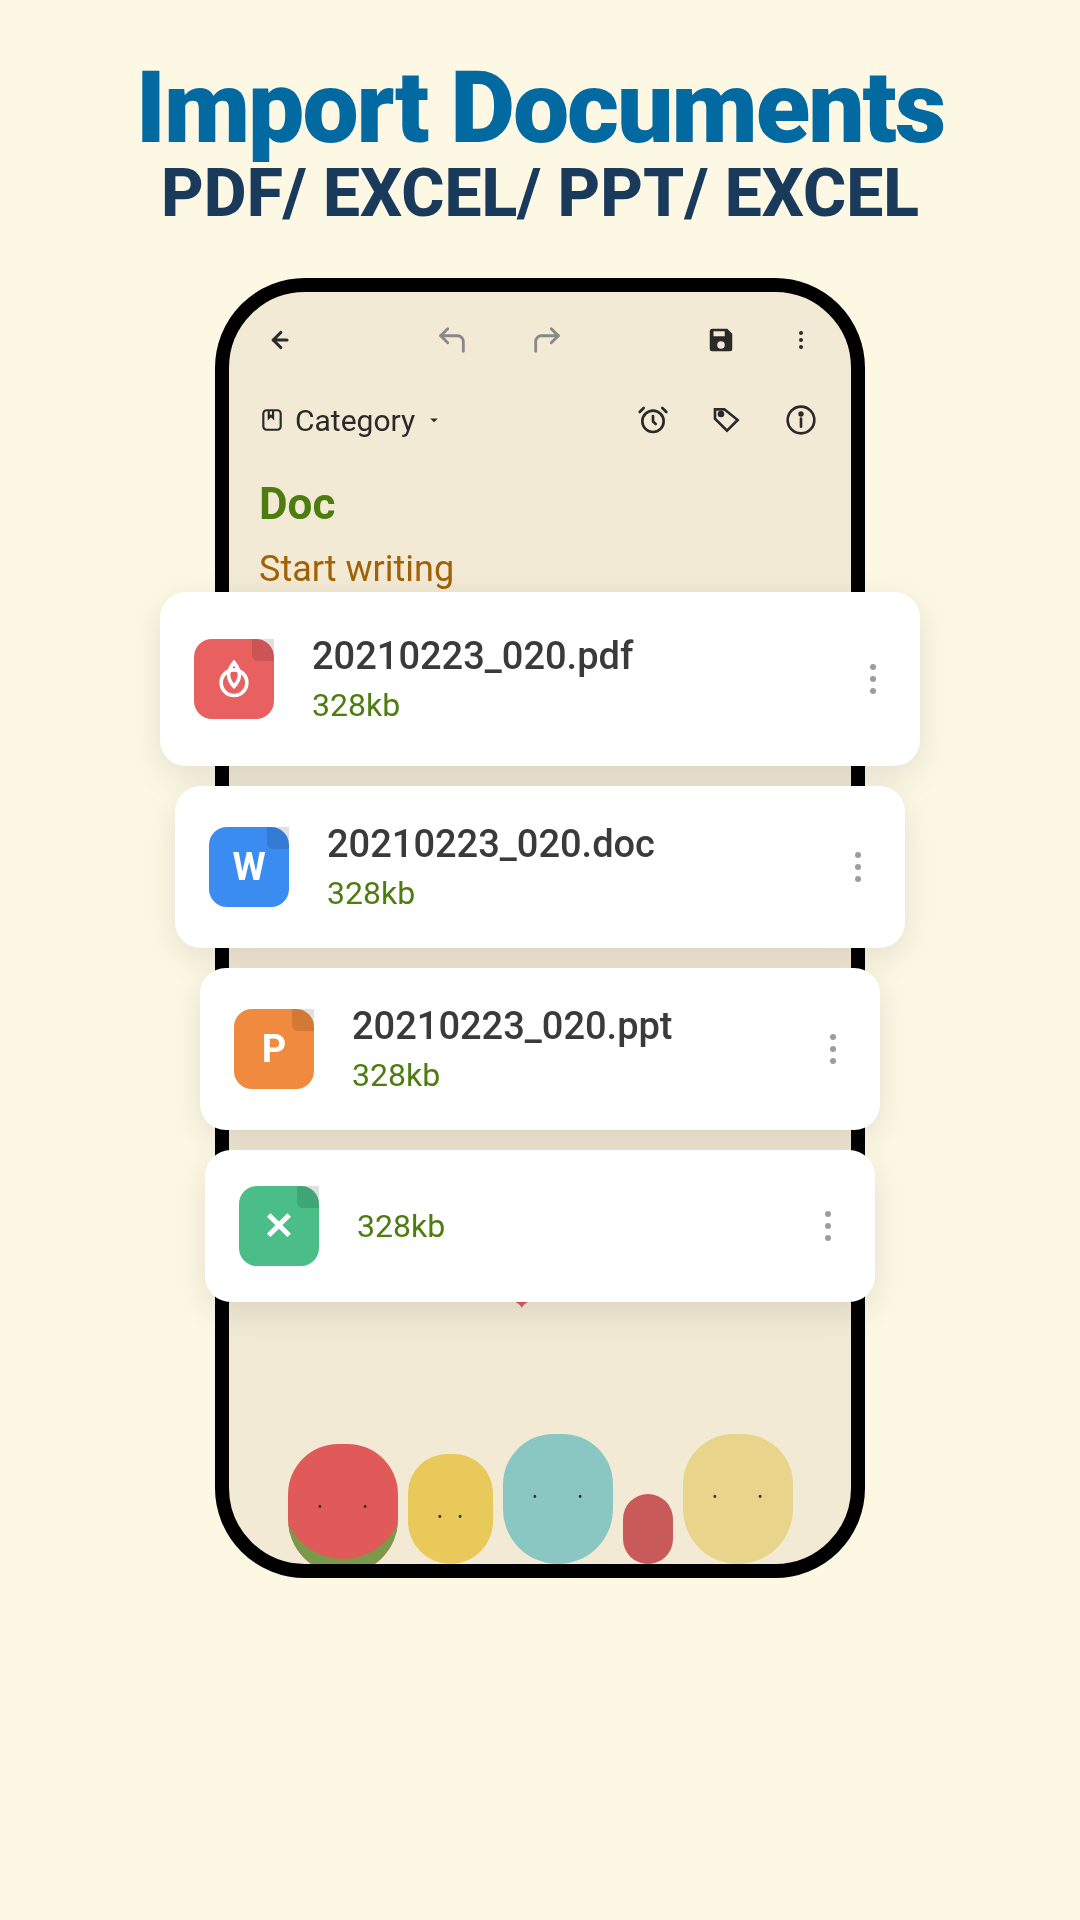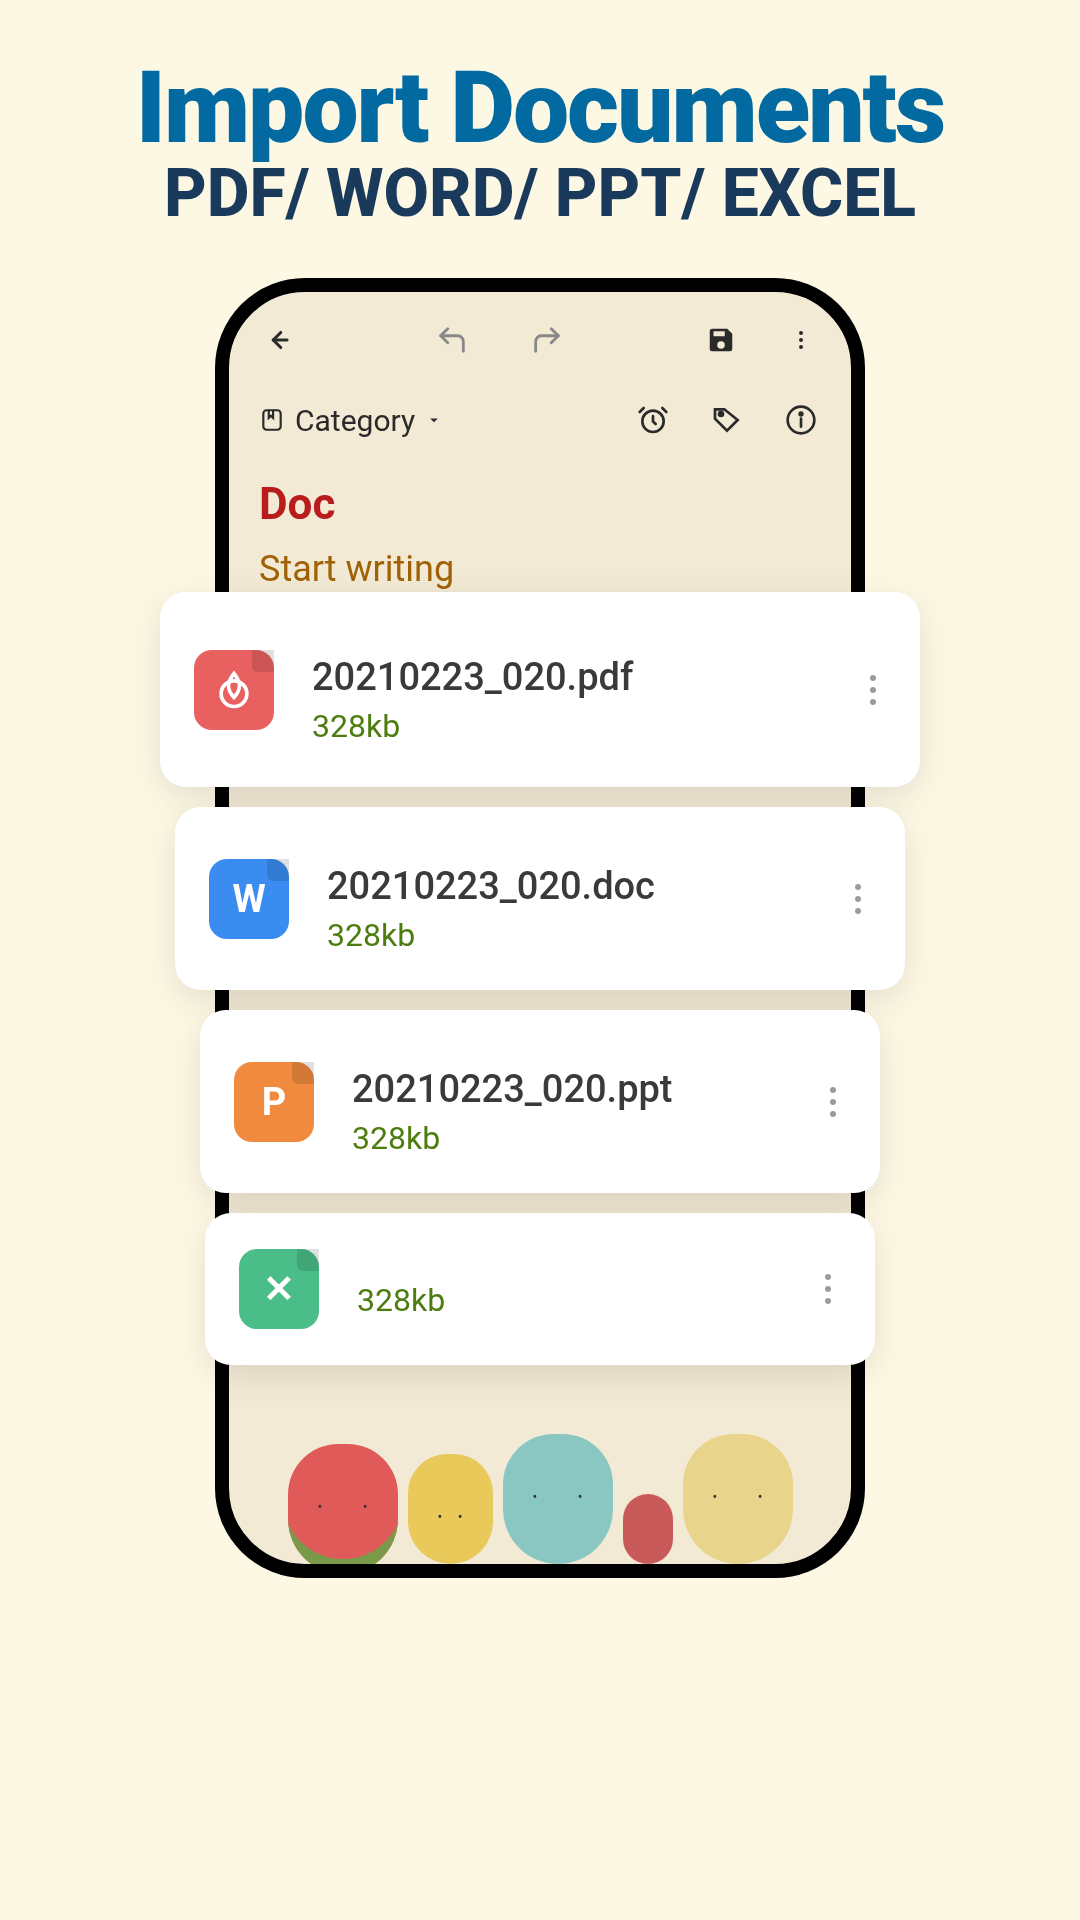--- a/index.html
+++ b/index.html
@@ -78,21 +78,21 @@
   display: flex;
   align-items: center;
   gap: 34px;
 }
 .note-area {
   padding: 18px 30px 0 30px;
 }
 .note-title {
   font-size: 44px;
   font-weight: 700;
-  color: #b91c1c;
+  color: #4d7c0f;
   margin-bottom: 18px;
 }
 .note-placeholder {
   font-size: 36px;
   color: #a16207;
 }
 .illustration {
   position: absolute;
   bottom: 0;
   left: 0;
@@ -184,21 +184,20 @@
   right: 0;
   width: 22px;
   height: 22px;
   background: rgba(0,0,0,0.12);
   border-bottom-left-radius: 6px;
 }
 .file-info {
   flex: 1;
   margin-left: 38px;
   min-width: 0;
-  margin-top: 21px;
 }
 .file-name {
   font-size: 38px;
   color: #3a3a3a;
   font-weight: 500;
   margin-bottom: 8px;
   white-space: nowrap;
 }
 .file-size {
   font-size: 32px;
@@ -216,21 +215,21 @@
   height: 6px;
   border-radius: 50%;
   background: #9c9c9c;
 }
 svg { display: block; }
 </style>
 </head>
 <body>
 
 <div class="hero-title">Import Documents</div>
-<div class="hero-subtitle">PDF/ WORD/ PPT/ EXCEL</div>
+<div class="hero-subtitle">PDF/ EXCEL/ PPT/ EXCEL</div>
 
 <div class="phone-frame">
   <div class="phone-top-bar">
     <div class="top-left">
       <div class="icon-btn">
         <svg width="30" height="30" viewBox="0 0 24 24" fill="none" stroke="currentColor" stroke-width="2.5" stroke-linecap="round" stroke-linejoin="round">
             <polyline points="15 18 9 12 15 6"></polyline>
             <line x1="9" y1="12" x2="20" y2="12"></line>
           </svg>
       </div>

